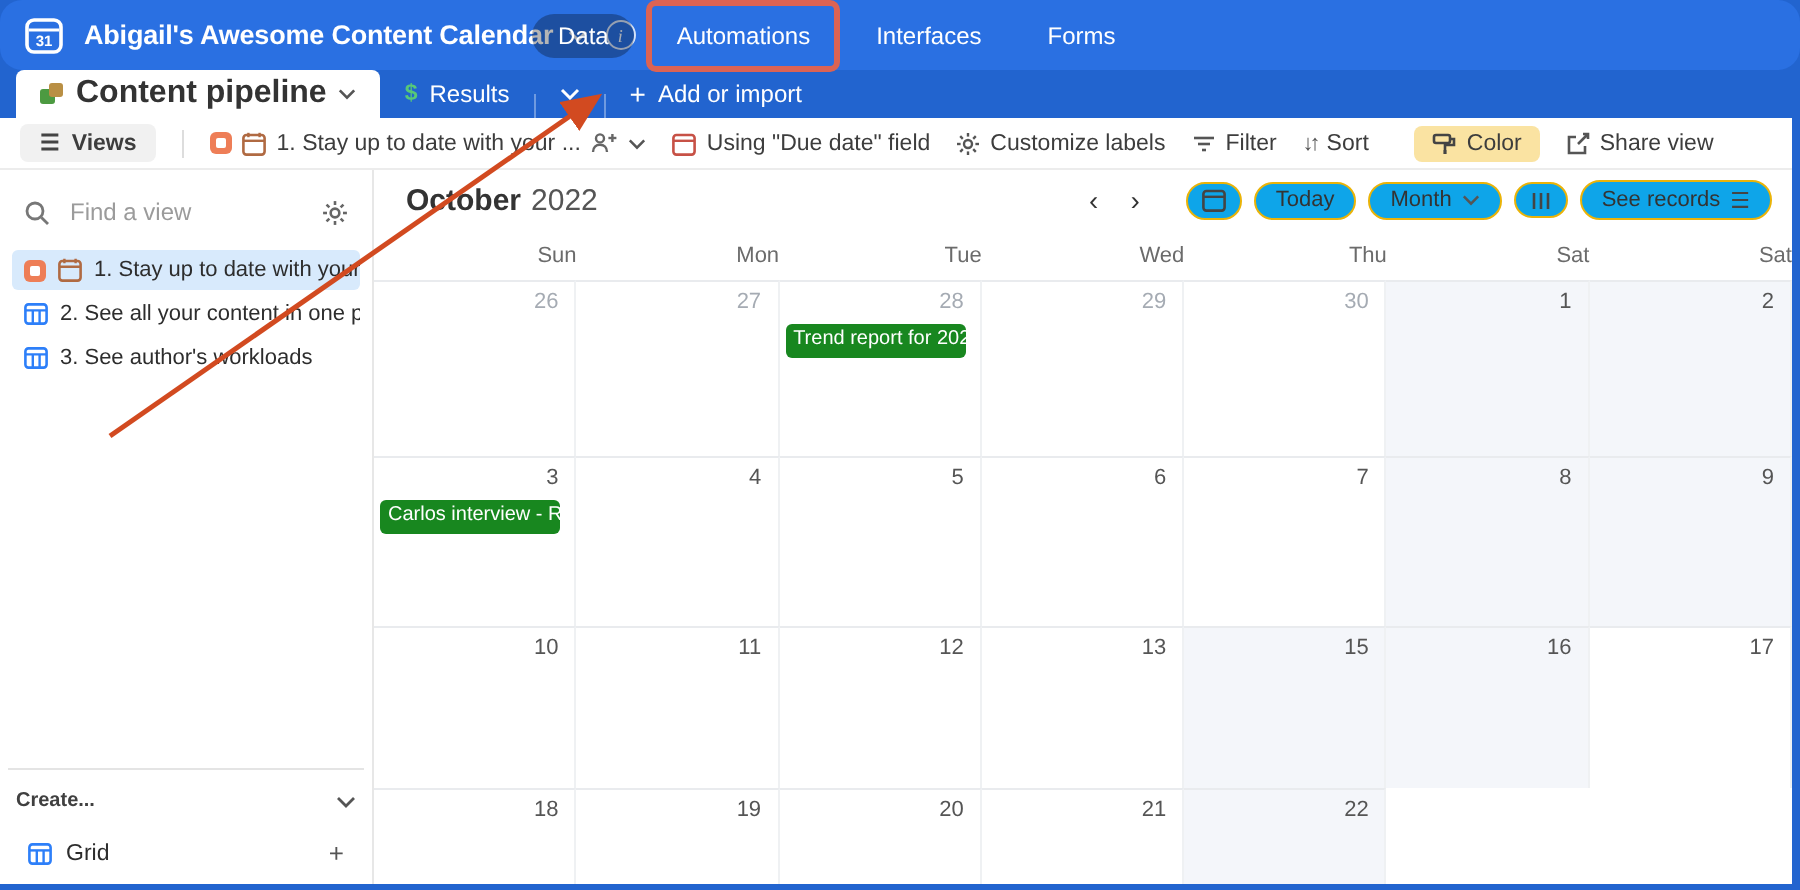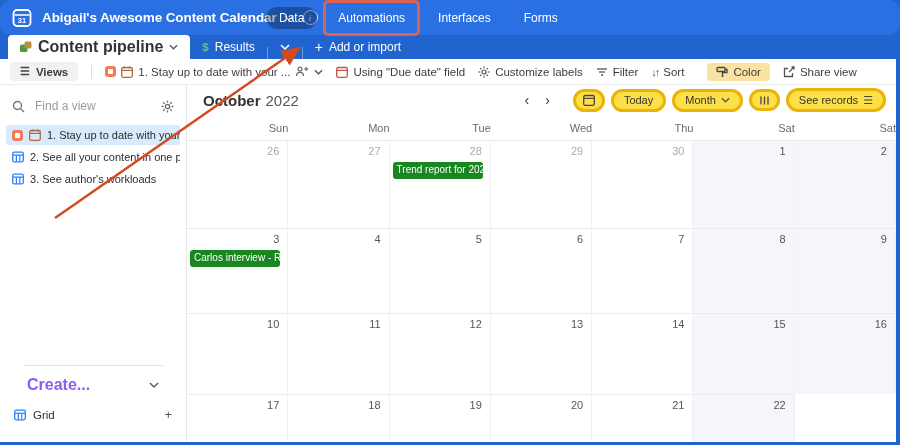--- a/index.html
+++ b/index.html
@@ -47,35 +47,35 @@
   
   .sidebar{width:186px;min-width:186px;border-right:1px solid #e7e7e7;display:flex;flex-direction:column;padding-top:4px;}
   .search-row{display:flex;align-items:center;gap:8px;padding:9px 12px 7px;}
   .search-row input{border:none;outline:none;flex:1;font-size:12px;font-family:inherit;color:#333;min-width:0;}
   .search-row input::placeholder{color:#9b9b9b;}
   .view-list{padding:4px 6px 0;}
   .view-item{display:flex;align-items:center;gap:6px;padding:4px 6px;border-radius:3px;font-size:11px;
              color:#2d2d2d;margin-bottom:2px;white-space:nowrap;overflow:hidden;cursor:pointer;}
   .view-item.selected{background:var(--c-selbg,#d8eafc);}
   .side-spacer{flex:1;}
-  .create-row{border-top:1px solid #e4e4e4;margin:0 23px;padding:10px 4px 8px;display:flex;align-items:center;
-              font-size:16px;font-weight:600;color:#8b5cf6;cursor:pointer;}
+  .create-row{border-top:1px solid #e4e4e4;margin:0 4px;padding:10px 4px 8px;display:flex;align-items:center;
+              font-size:10px;font-weight:600;color:#404040;cursor:pointer;}
   .create-row .chev{margin-left:auto;}
-  .grid-row{display:flex;align-items:center;gap:7px;padding:5px 14px 20px;font-size:11.5px;color:#2d2d2d;cursor:pointer;}
+  .grid-row{display:flex;align-items:center;gap:7px;padding:5px 14px 8px;font-size:11.5px;color:#2d2d2d;cursor:pointer;}
   .grid-row .plus{margin-left:auto;color:#555;font-size:13px;}
   
   .calendar{flex:1;display:flex;flex-direction:column;overflow:hidden;}
   .cal-header{height:30px;min-height:30px;display:flex;align-items:center;padding:0 10px 0 16px;}
   .cal-title{font-size:15px;color:#333;}
   .cal-title .m{font-weight:700;}
   .cal-title .y{color:#555;margin-left:5px;font-weight:400;}
   .cal-controls{margin-left:auto;display:flex;align-items:center;gap:6px;}
   .nav-arrow{padding:2px 5px;color:#333;font-size:14px;cursor:pointer;line-height:1;}
-  .ctl-btn{border:3px solid #eab308;border-radius:12px;padding:2.5px 10px;font-size:11px;color:#333;
-           background:#fde047;display:flex;align-items:center;gap:5px;cursor:pointer;white-space:nowrap;}
+  .ctl-btn{border:1px solid #eab308;border-radius:12px;padding:2.5px 10px;font-size:11px;color:#333;
+           background:#0ea5e9;display:flex;align-items:center;gap:5px;cursor:pointer;white-space:nowrap;}
   .ctl-icon{padding:2.5px 7px;}
   .day-headers{display:grid;grid-template-columns:repeat(7,1fr);height:25px;min-height:25px;
                font-size:11px;color:#6b6b6b;align-items:center;text-align:right;}
   .cal-grid{flex:1;display:grid;grid-template-columns:repeat(7,1fr);grid-template-rows:88px 85px 81px 95px;overflow:hidden;}
   .cal-cell{border-top:1px solid #e9ebee;border-right:1px solid #eff1f3;padding:2px 6px 2px 2px;overflow:hidden;}
   .cal-cell.wk{background:#f4f6fa;}
   .date-num{display:block;text-align:right;font-size:11px;color:#555;padding:2px 2px 0 0;}
   .date-num.muted{color:#a5abb3;}
   .event-pill{margin:5px 1px 0 1px;color:#fff;font-size:10px;line-height:1.25;padding:2px 4px;
               border-radius:3px;white-space:nowrap;overflow:hidden;cursor:pointer;}
@@ -417,23 +417,20 @@
           </div>
           <div class="cal-cell">
             <span class="date-num">11</span>
           </div>
           <div class="cal-cell">
             <span class="date-num">12</span>
           </div>
           <div class="cal-cell">
             <span class="date-num">13</span>
           </div>
-          <div class="cal-cell">
-            <span class="date-num">14</span>
-          </div>
           <div class="cal-cell wk">
             <span class="date-num">15</span>
           </div>
           <div class="cal-cell wk">
             <span class="date-num">16</span>
           </div>
           <div class="cal-cell">
             <span class="date-num">17</span>
           </div>
           <div class="cal-cell">

